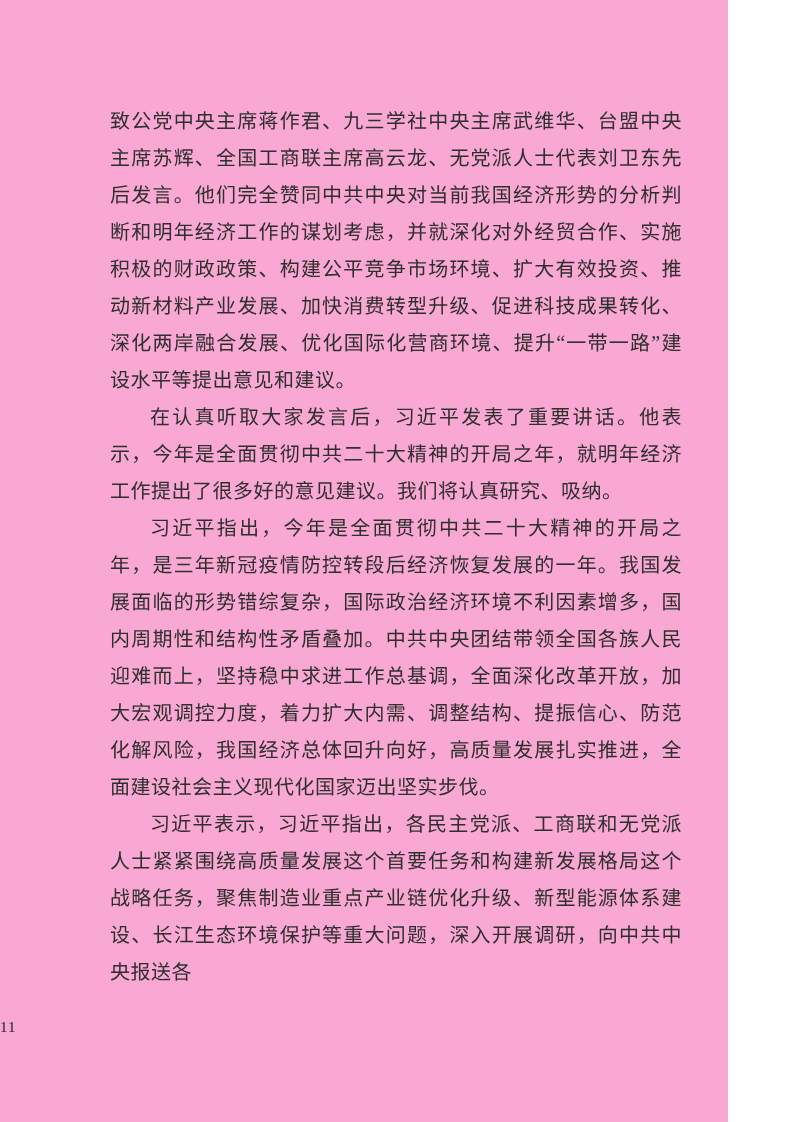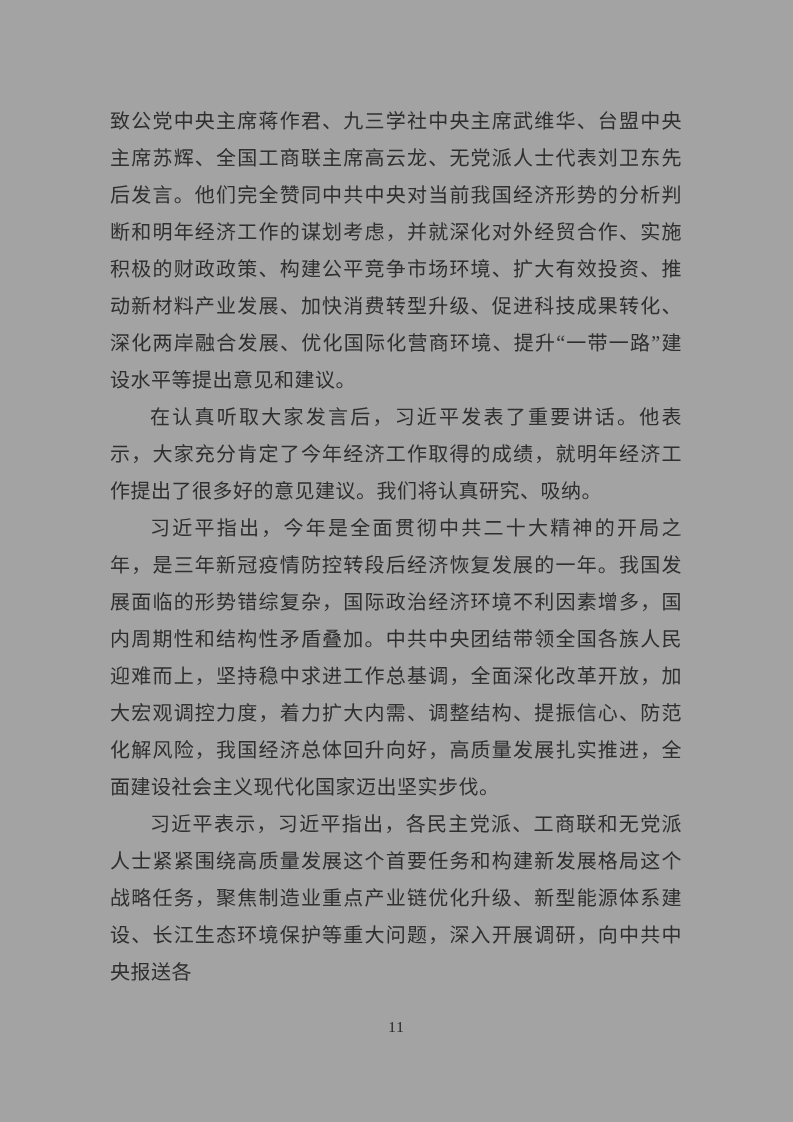--- a/index.html
+++ b/index.html
@@ -2,23 +2,23 @@
 <html lang="zh-CN"><head>
 <meta charset="utf-8">
 <style>
   html, body {
     margin: 0;
     padding: 0;
     background: #ffffff;
   }
   .page {
     position: relative;
-    width: 793px;
+    width: 728px;
     height: 1122px;
-    background: #a3a3a3;
+    background: #f9a8d4;
     overflow: hidden;
     font-family: "Liberation Serif", "DejaVu Serif", serif;
   }
   .content {
     position: absolute;
     left: 110px;
     top: 103px;
     width: 572px;
     color: #2f2f2f;
     font-size: 20px;
@@ -34,35 +34,35 @@
     font-weight: 400;
   }
   .para.continuation {
     text-indent: 0;
   }
   .footer {
     position: absolute;
     left: 0;
     top: 1018px;
     width: 100%;
-    text-align: center;
+    text-align: left;
   }
   .page-number {
     font-family: "Liberation Serif", "DejaVu Serif", serif;
     font-size: 15px;
     color: #222222;
     letter-spacing: 1px;
   }
 </style>
 </head>
 <body>
 
 <div class="page">
   <main class="content">
     <p class="para continuation">致公党中央主席蒋作君、九三学社中央主席武维华、台盟中央主席苏辉、全国工商联主席高云龙、无党派人士代表刘卫东先后发言。他们完全赞同中共中央对当前我国经济形势的分析判断和明年经济工作的谋划考虑，并就深化对外经贸合作、实施积极的财政政策、构建公平竞争市场环境、扩大有效投资、推动新材料产业发展、加快消费转型升级、促进科技成果转化、深化两岸融合发展、优化国际化营商环境、提升“一带一路”建设水平等提出意见和建议。</p>
-    <p class="para">在认真听取大家发言后，习近平发表了重要讲话。他表示，大家充分肯定了今年经济工作取得的成绩，就明年经济工作提出了很多好的意见建议。我们将认真研究、吸纳。</p>
+    <p class="para">在认真听取大家发言后，习近平发表了重要讲话。他表示，今年是全面贯彻中共二十大精神的开局之年，就明年经济工作提出了很多好的意见建议。我们将认真研究、吸纳。</p>
     <p class="para">习近平指出，今年是全面贯彻中共二十大精神的开局之年，是三年新冠疫情防控转段后经济恢复发展的一年。我国发展面临的形势错综复杂，国际政治经济环境不利因素增多，国内周期性和结构性矛盾叠加。中共中央团结带领全国各族人民迎难而上，坚持稳中求进工作总基调，全面深化改革开放，加大宏观调控力度，着力扩大内需、调整结构、提振信心、防范化解风险，我国经济总体回升向好，高质量发展扎实推进，全面建设社会主义现代化国家迈出坚实步伐。</p>
     <p class="para">习近平表示，习近平指出，各民主党派、工商联和无党派人士紧紧围绕高质量发展这个首要任务和构建新发展格局这个战略任务，聚焦制造业重点产业链优化升级、新型能源体系建设、长江生态环境保护等重大问题，深入开展调研，向中共中央报送各</p>
   </main>
   <footer class="footer">
     <span class="page-number">11</span>
   </footer>
 </div>
 
 </body></html>

